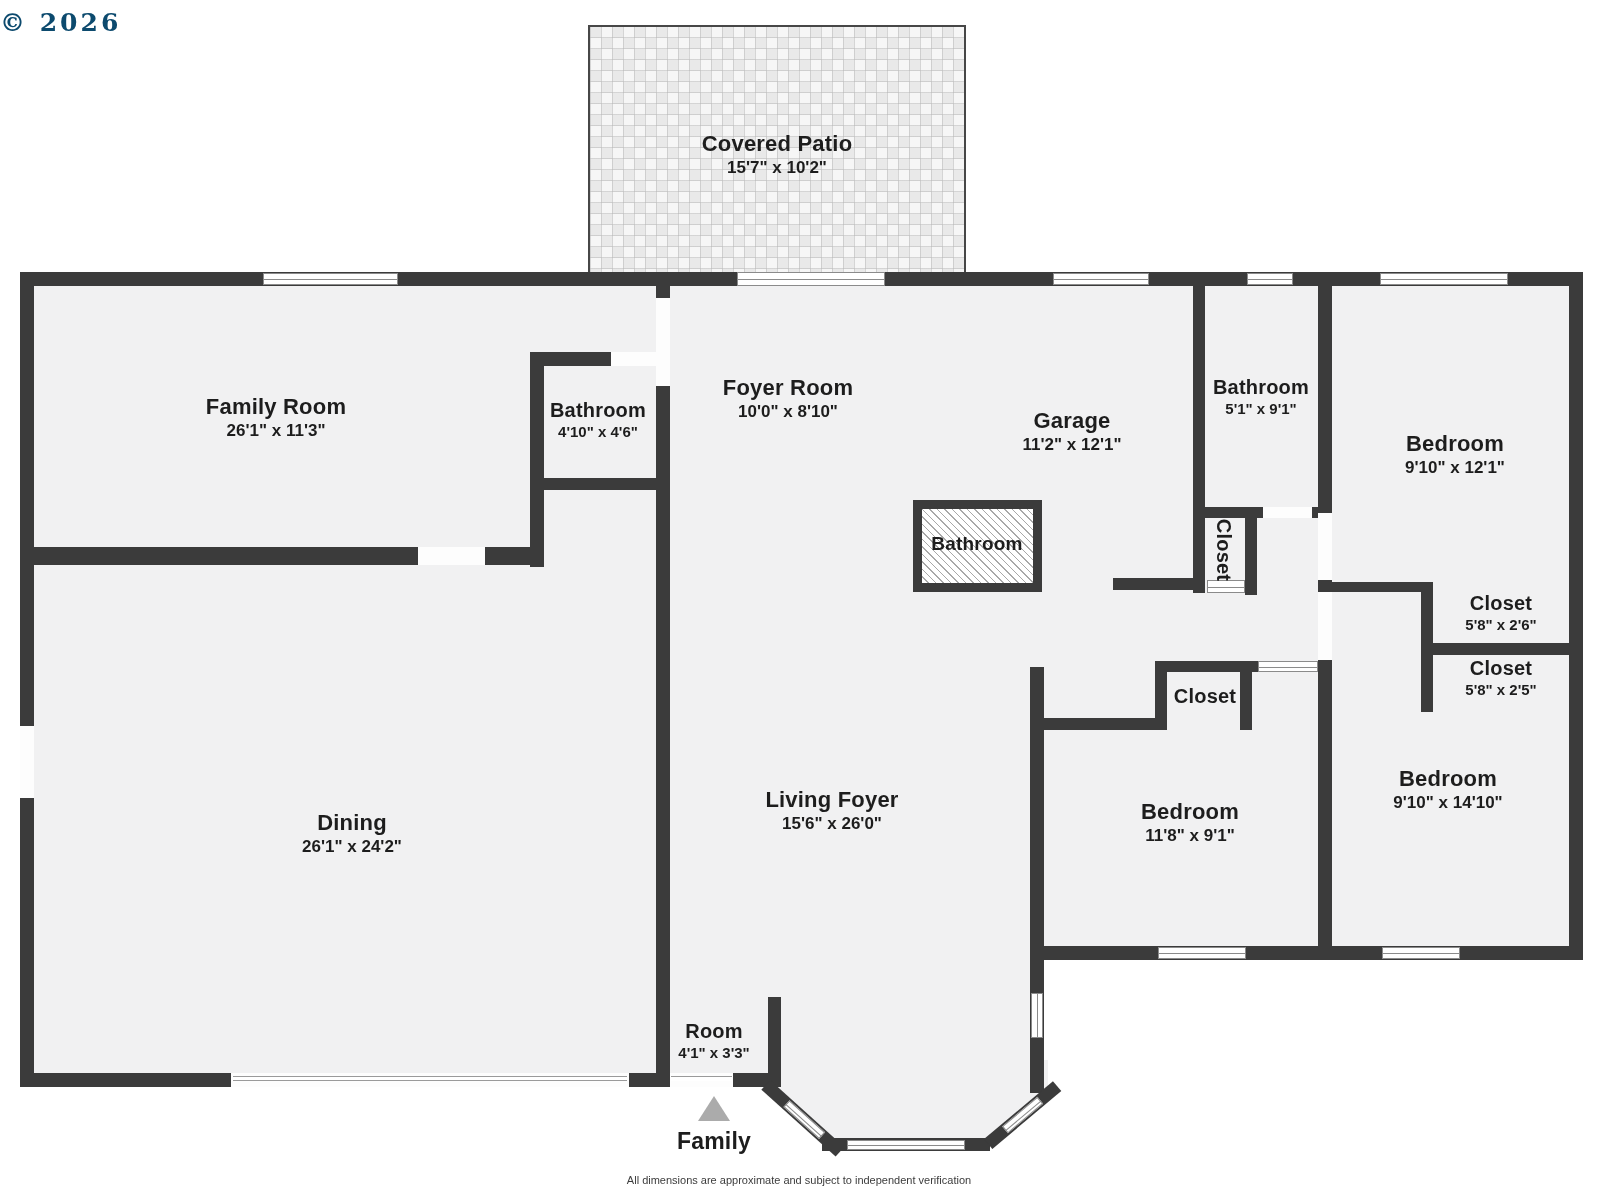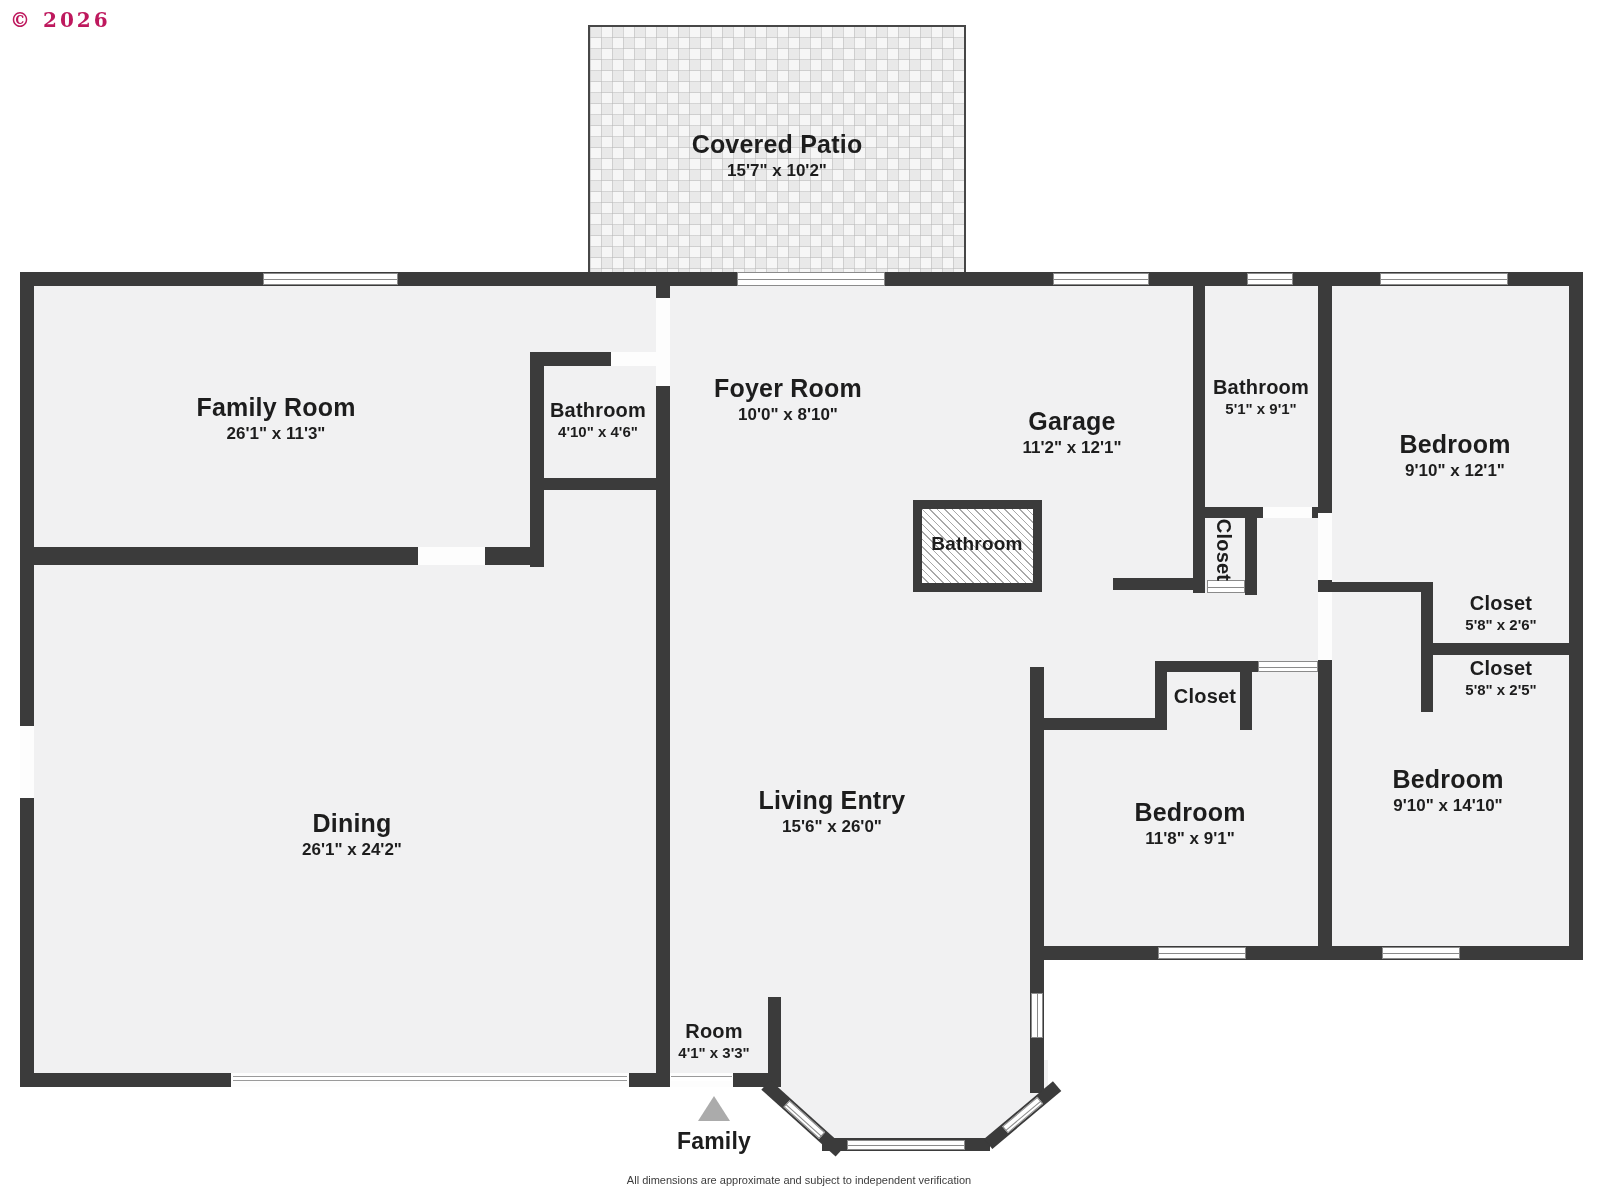--- a/index.html
+++ b/index.html
@@ -25,34 +25,34 @@
       repeating-linear-gradient(0deg, rgba(185,185,185,.55) 0 1px, transparent 1px 11px),
       repeating-linear-gradient(90deg, rgba(185,185,185,.55) 0 1px, transparent 1px 11px),
       repeating-conic-gradient(#f6f6f6 0% 25%, #e9e9e9 0% 50%);
     background-size:11px 11px,11px 11px,22px 22px;}
   
   .fireplace{position:absolute;left:913px;top:500px;width:129px;height:92px;box-sizing:border-box;
     border:9px solid #3b3b3b;
     background:repeating-linear-gradient(45deg,#ffffff 0 4px,#a8a8a8 4px 5.3px);}
   
   .lbl{position:absolute;transform:translate(-50%,-50%);text-align:center;color:#1d1d1d;white-space:nowrap;z-index:40;}
-  .lbl .nm{font-weight:700;font-size:25px;line-height:1.18;letter-spacing:.2px;}
+  .lbl .nm{font-weight:700;font-size:22px;line-height:1.18;letter-spacing:.2px;}
   .lbl .dm{font-weight:700;font-size:17px;line-height:1.25;}
   .lbl.sm .nm{font-size:20px;}
   .lbl.sm .dm{font-size:15px;}
   .lbl.vert{transform:translate(-50%,-50%) rotate(90deg);}
   .lbl.fp .nm{font-size:19px;}
   .lbl.entry .nm{font-size:23px;}
   
   .tri{position:absolute;left:698px;top:1096px;width:0;height:0;z-index:41;
     border-left:16px solid transparent;border-right:16px solid transparent;
     border-bottom:25px solid #ababab;}
   
-  .copyright{position:absolute;left:10px;top:8px;font-family:"DejaVu Serif",serif;font-weight:700;
-    font-size:20px;color:#be185d;letter-spacing:3px;z-index:50;}
+  .copyright{position:absolute;left:0;top:8px;font-family:"DejaVu Serif",serif;font-weight:700;
+    font-size:25px;color:#0c4a6e;letter-spacing:3px;z-index:50;}
   .disclaimer{position:absolute;left:799px;top:1180px;transform:translate(-50%,-50%);
     font-size:11px;color:#3c3c3c;z-index:50;}
   .rot{transform-origin:0 0;}
 </style>
 </head>
 <body>
 
 <div id="plan">
 
   <div class="copyright">© 2026</div>
@@ -182,21 +182,21 @@
     <div class="nm">Closet</div>
     <div class="dm">5'8" x 2'5"</div>
   </div>
 
   <div class="lbl" style="left:352px;top:834px">
     <div class="nm">Dining</div>
     <div class="dm">26'1" x 24'2"</div>
   </div>
 
   <div class="lbl" style="left:832px;top:811px">
-    <div class="nm">Living Entry</div>
+    <div class="nm">Living Foyer</div>
     <div class="dm">15'6" x 26'0"</div>
   </div>
 
   <div class="lbl sm" style="left:1205px;top:697px">
     <div class="nm">Closet</div>
   </div>
 
   <div class="lbl" style="left:1190px;top:823px">
     <div class="nm">Bedroom</div>
     <div class="dm">11'8" x 9'1"</div>

